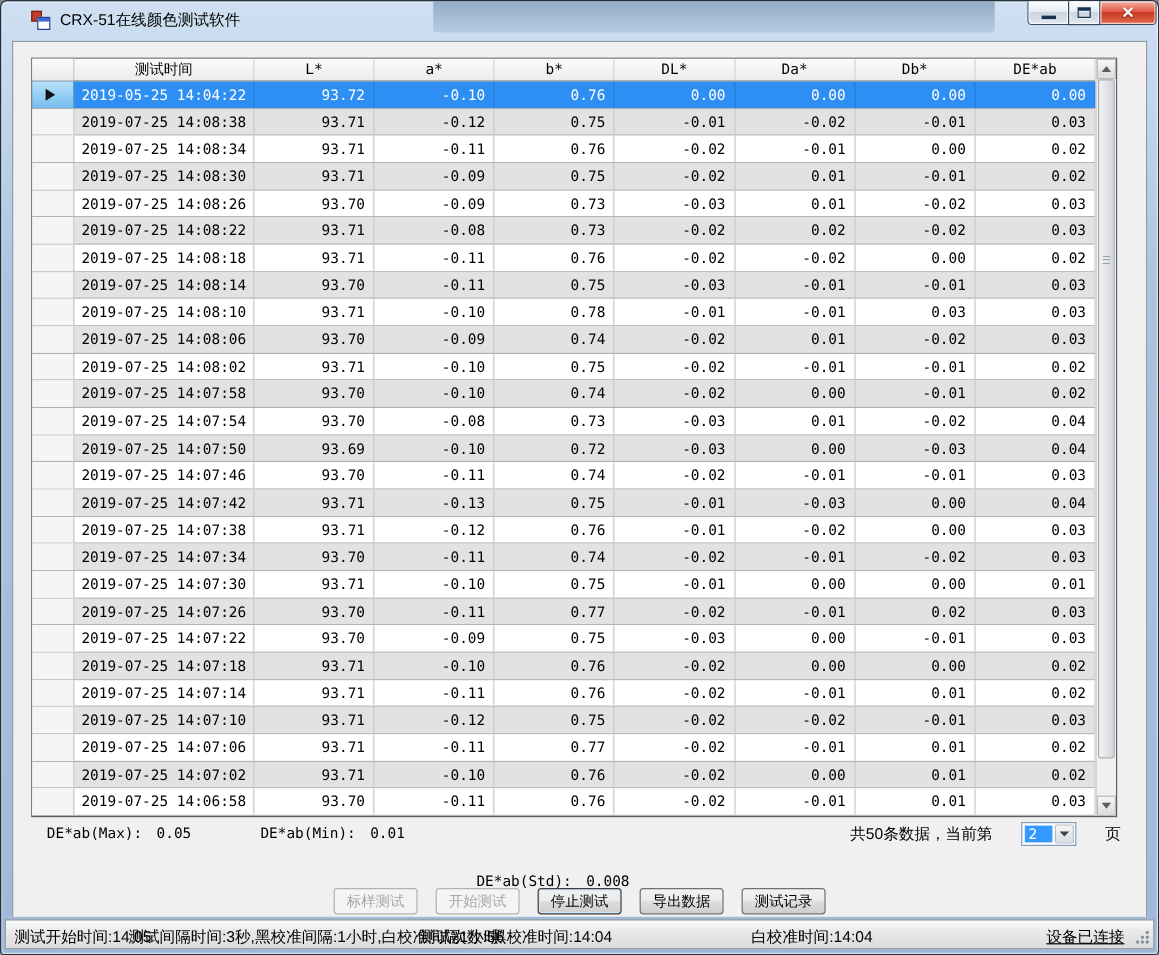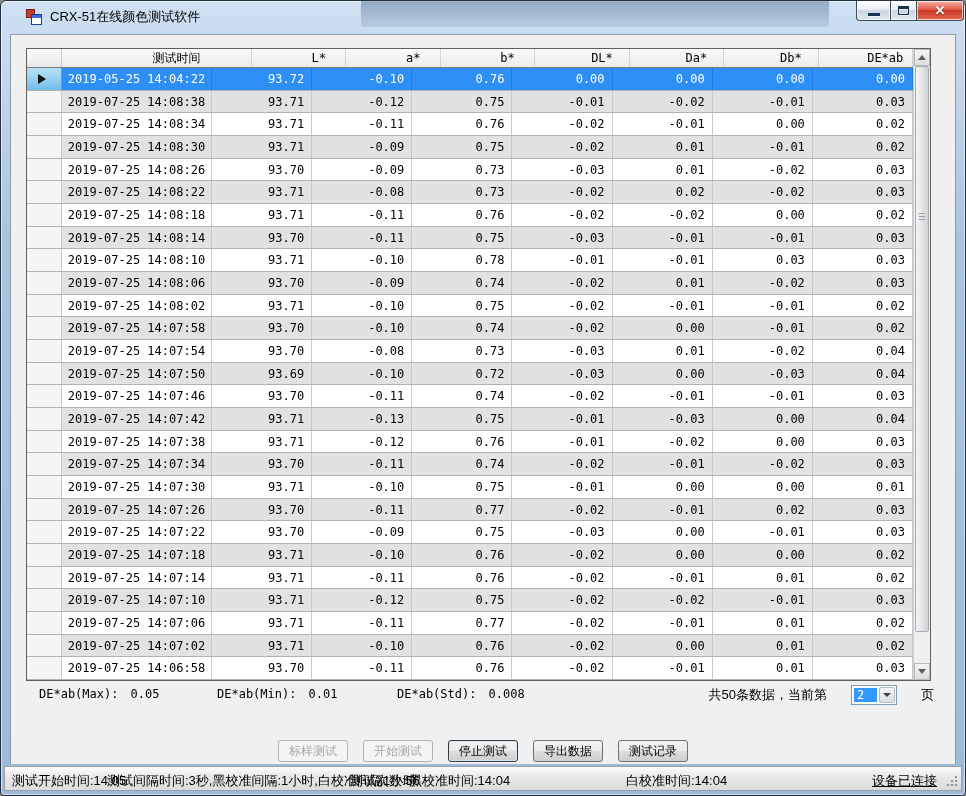--- a/index.html
+++ b/index.html
@@ -36,21 +36,21 @@
   .glyph-close { color:#fff; font-size:13px; font-weight:bold; text-shadow:0 1px 1px rgba(0,0,0,.55); line-height:18px; }
 
   
   .client { position:absolute; left:9px; top:33px; right:9px; bottom:31px; background:#f0f0f0;
     border:1px solid #8e9aa6; border-bottom:none; }
 
   
   .grid { position:absolute; left:15px; top:13px; width:905px; height:633px;
     border:1px solid #5f5f5f; background:#fff; display:flex; }
   .grid-main { flex:1; display:flex; flex-direction:column; min-width:0; }
-  .grid-header { height:19px; display:flex; border-bottom:1px solid #7a7a7a; background:linear-gradient(#fbfbfb,#ececec);gap:40px; }
+  .grid-header { height:19px; display:flex; border-bottom:1px solid #7a7a7a; background:linear-gradient(#fbfbfb,#ececec); }
   .hcell { border-right:1px solid #d4d4d4; font-size:12px; display:flex; align-items:center; justify-content:center;
     color:#000; font-family:"DejaVu Sans Mono", monospace; }
   .corner { width:35px; background:linear-gradient(#fbfbfb,#e9e9e9); border-right:1px solid #c9c9c9; }
   .col-date { width:150px; }
   .col-num { flex:1; }
   .grid-body { flex:1; display:flex; flex-direction:column; }
   .grid-row { flex:1; display:flex; border-bottom:1px solid #b2b2b2; background:#fff; min-height:0; }
   .grid-row.alt { background:#e2e2e2; }
   .rowhdr { width:35px; background:#f5f5f5; border-right:1px solid #c9c9c9; position:relative; }
   .cell { font-size:12px; font-family:"DejaVu Sans Mono", monospace; color:#000;
@@ -70,21 +70,21 @@
   .tri-down { width:0; height:0; border-top:5px solid #5a5e63; border-left:4px solid transparent; border-right:4px solid transparent; }
   .scroll-track { flex:1; position:relative; }
   .scroll-thumb { position:absolute; left:1px; right:1px; top:0; height:566px;
     background:linear-gradient(90deg,#f4f4f4,#dfe2e5 60%,#cfd3d7); border:1px solid #a7abb0; border-radius:2px; }
   .thumb-grip { position:absolute; left:3px; right:3px; top:146px; height:8px;
     background:repeating-linear-gradient(#9aa0a6 0 1px, transparent 1px 3px); }
 
   
   .stats-row { position:absolute; left:0; top:652px; width:100%; height:18px; font-family:"DejaVu Sans Mono", monospace; font-size:12px; color:#000; }
   .stat { position:absolute; display:inline-flex; gap:12px; }
-  .stat.s-max { left:28px; } .stat.s-min { left:206px; } .stat.s-std { left:386px; }
+  .stat.s-max { left:28px; } .stat.s-min { left:206px; } .stat.s-std { left:386px;margin-top:40px; }
 
   .pagination { position:absolute; top:649px; right:21px; height:22px; display:flex; align-items:center; gap:24px; font-size:13px; color:#000; }
   .combo { width:46px; height:20px; background:#fff; border:1px solid #7f9db9; display:flex; align-items:center; }
   .combo-val { flex:1; margin:2px; background:#3399ff; color:#fff; font-size:12px; padding-left:3px; font-family:"DejaVu Sans Mono", monospace; }
   .combo-arrow-btn { width:16px; height:16px; margin-right:1px; background:linear-gradient(#f4f4f4,#d9dee2); border:1px solid #b5bcc2; border-radius:2px;
     display:flex; align-items:center; justify-content:center; }
   .combo-arrow { width:0; height:0; border-top:4px solid #3c4146; border-left:4px solid transparent; border-right:4px solid transparent; }
 
   
   .button-row { position:absolute; left:0; top:705px; width:100%; display:flex; justify-content:center; gap:15px; }

